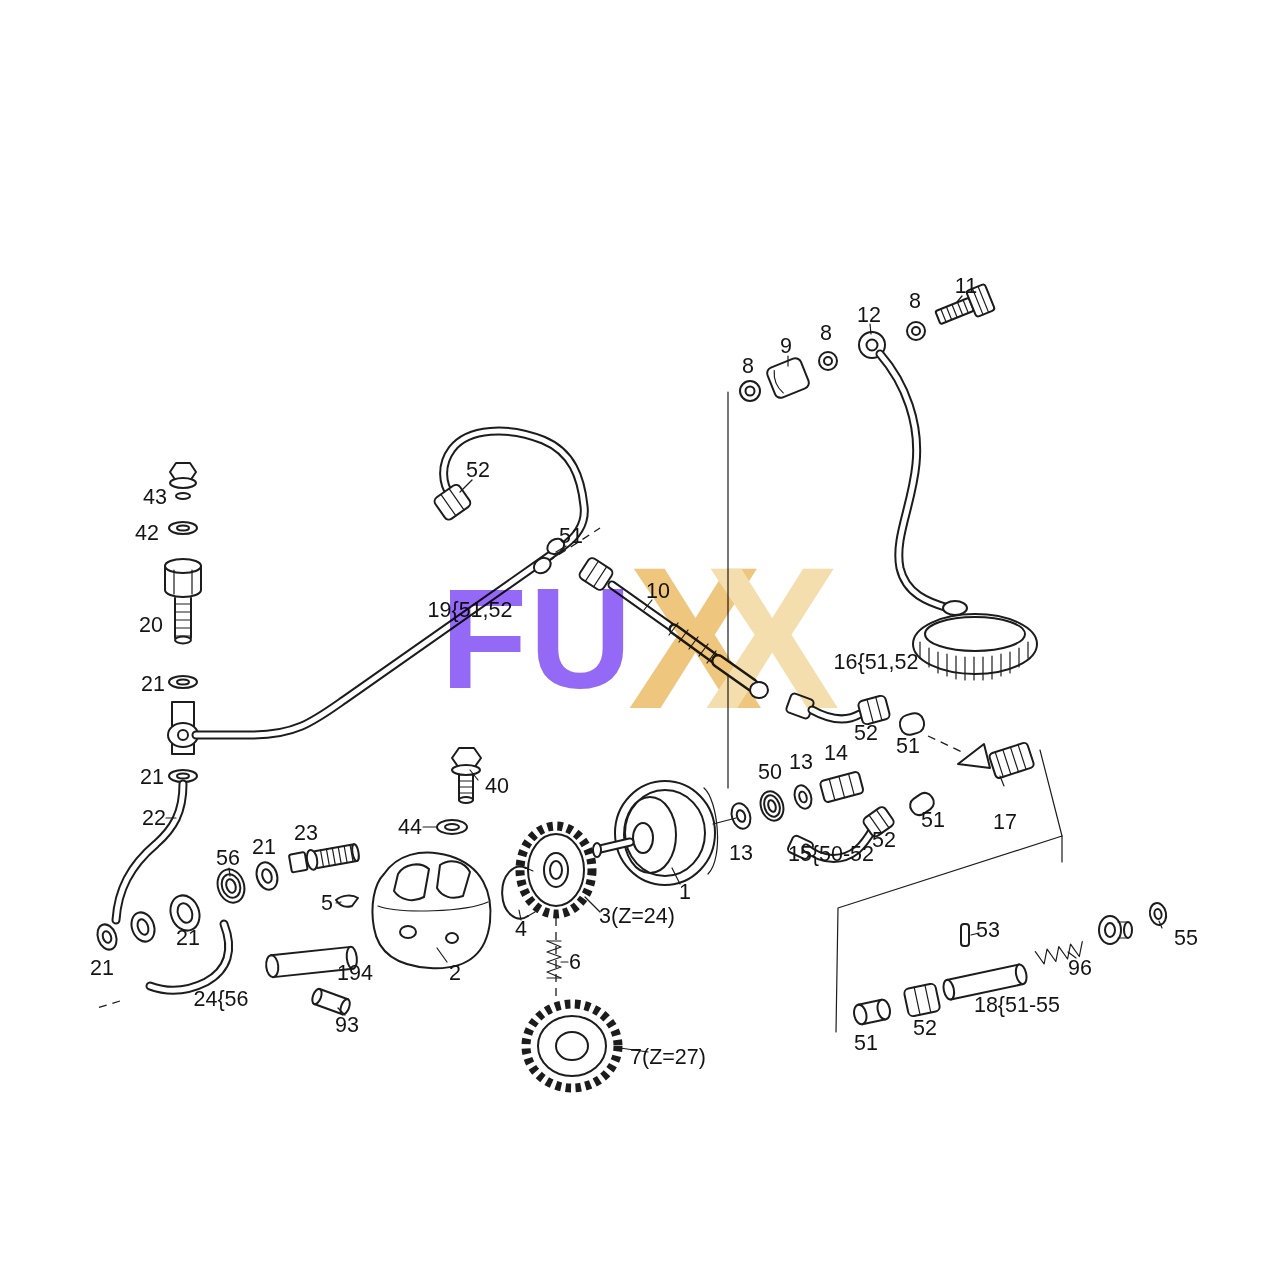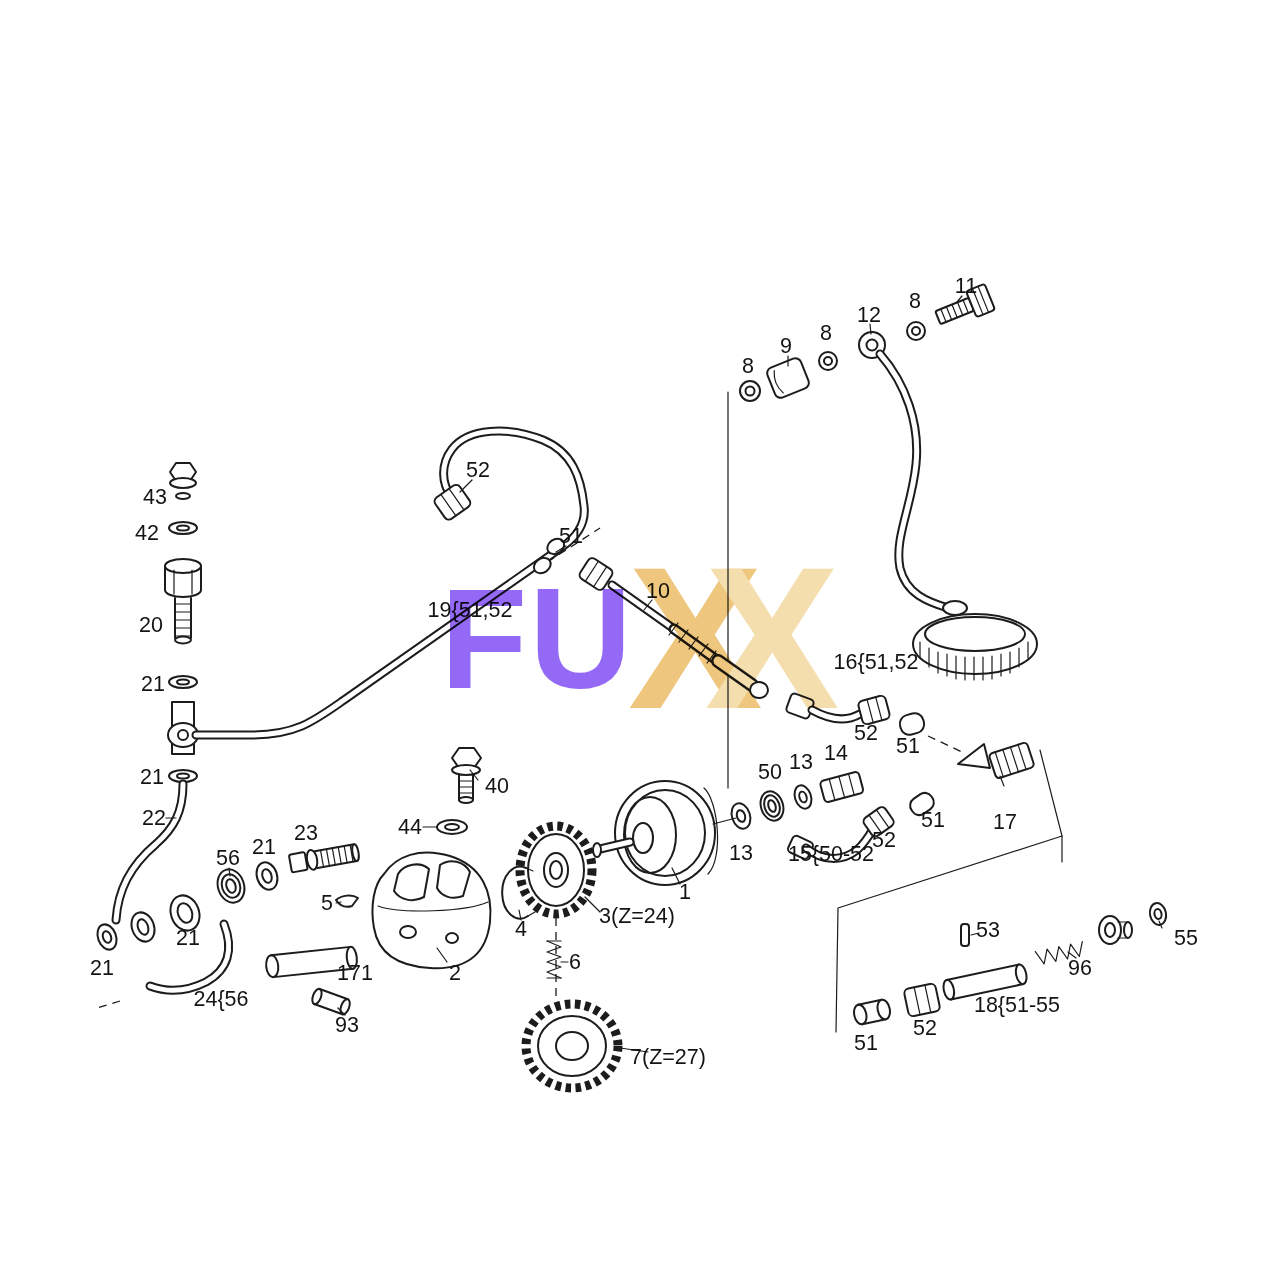--- a/index.html
+++ b/index.html
@@ -380,21 +380,21 @@
     <div class="part-label" style="left: 153px; top: 684px;">21</div>
     <div class="part-label" style="left: 152px; top: 777px;">21</div>
     <div class="part-label" style="left: 154px; top: 818px;">22</div>
     <div class="part-label" style="left: 188px; top: 938px;">21</div>
     <div class="part-label" style="left: 102px; top: 968px;">21</div>
     <div class="part-label" style="left: 221px; top: 999px;">24{56</div>
     <div class="part-label" style="left: 228px; top: 858px;">56</div>
     <div class="part-label" style="left: 264px; top: 847px;">21</div>
     <div class="part-label" style="left: 306px; top: 833px;">23</div>
     <div class="part-label" style="left: 327px; top: 903px;">5</div>
-    <div class="part-label" style="left: 355px; top: 973px;">171</div>
+    <div class="part-label" style="left: 355px; top: 973px;">194</div>
     <div class="part-label" style="left: 347px; top: 1025px;">93</div>
     <div class="part-label" style="left: 455px; top: 973px;">2</div>
     <div class="part-label" style="left: 410px; top: 827px;">44</div>
     <div class="part-label" style="left: 487px; top: 786px; padding-left: 20px;">40</div>
     <div class="part-label" style="left: 521px; top: 929px;">4</div>
     <div class="part-label" style="left: 637px; top: 916px;">3(Z=24)</div>
     <div class="part-label" style="left: 575px; top: 962px;">6</div>
     <div class="part-label" style="left: 668px; top: 1057px;">7(Z=27)</div>
     <div class="part-label" style="left: 685px; top: 892px;">1</div>
     <div class="part-label" style="left: 741px; top: 853px;">13</div>

